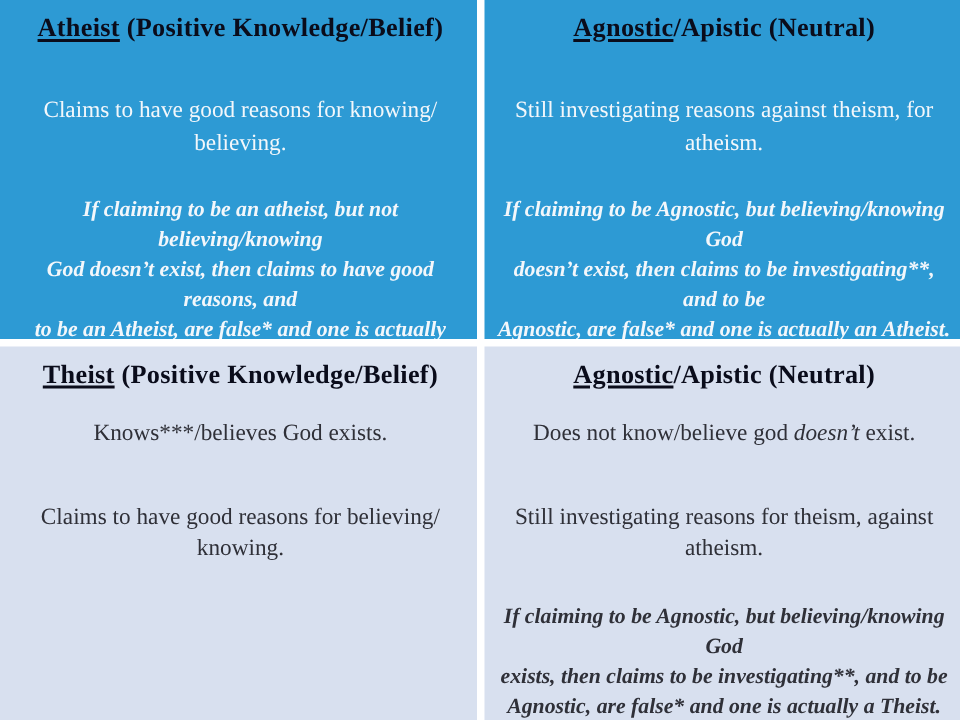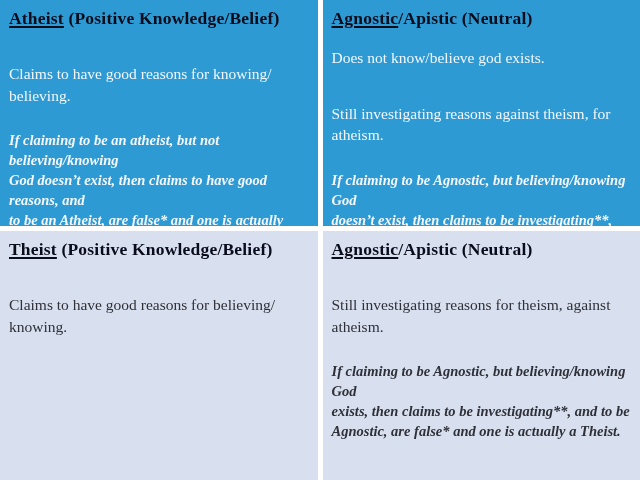--- a/index.html
+++ b/index.html
@@ -4,21 +4,21 @@
 <style>
   :root{
     --top-bg:#2d9ad4;
     --bottom-bg:#d8e0ef;
     --divider:#ffffff;
     --title:#0a0c1b;
     --body-on-blue:#f3f7fb;
     --body-on-panel:#2f3038;
     --footnote:#2b68b0;
   }
-  *{box-sizing:border-box;}
+  *{box-sizing:border-box;text-align:center;}
   html,body{margin:0;padding:0;}
   body{
     width:640px;height:480px;overflow:hidden;
     font-family:"Liberation Serif","DejaVu Serif",serif;
   }
   .board{
     width:640px;height:480px;
     background:var(--divider);
     display:grid;
     grid-template-columns:1fr 1fr;
@@ -79,40 +79,41 @@
     <h2 class="title"><span class="term">Atheist</span><span> (Positive Knowledge/Belief)</span></h2>
     <p class="body-line line2">Claims to have good reasons for knowing/
 believing.</p>
     <p class="note">If claiming to be an atheist, but not believing/knowing
 God doesn’t exist, then claims to have good reasons, and
 to be an Atheist, are false* and one is actually Agnostic.</p>
   </section>
 
   <section class="cell top">
     <h2 class="title"><span class="term">Agnostic</span><span>/Apistic (Neutral)</span></h2>
-    <p class="body-line line1">Does not know/believe god exists.</p>
     <p class="body-line line2">Still investigating reasons against theism, for
 atheism.</p>
     <p class="note">If claiming to be Agnostic, but believing/knowing God
 doesn’t exist, then claims to be investigating**, and to be
 Agnostic, are false* and one is actually an Atheist.</p>
   </section>
 
   <section class="cell bottom">
     <h2 class="title"><span class="term">Theist</span><span> (Positive Knowledge/Belief)</span></h2>
+    <p class="body-line line1">Knows***/believes God exists.</p>
     <p class="body-line line2">Claims to have good reasons for believing/
 knowing.</p>
     <div class="footnotes">
       
       
     </div>
   </section>
 
   <section class="cell bottom">
     <h2 class="title"><span class="term">Agnostic</span><span>/Apistic (Neutral)</span></h2>
+    <p class="body-line line1"><span>Does not know/believe god </span><em>doesn’t</em><span> exist.</span></p>
     <p class="body-line line2">Still investigating reasons for theism, against
 atheism.</p>
     <p class="note">If claiming to be Agnostic, but believing/knowing God
 exists, then claims to be investigating**, and to be
 Agnostic, are false* and one is actually a Theist.</p>
     <div class="footnotes">
       
     </div>
   </section>
 

